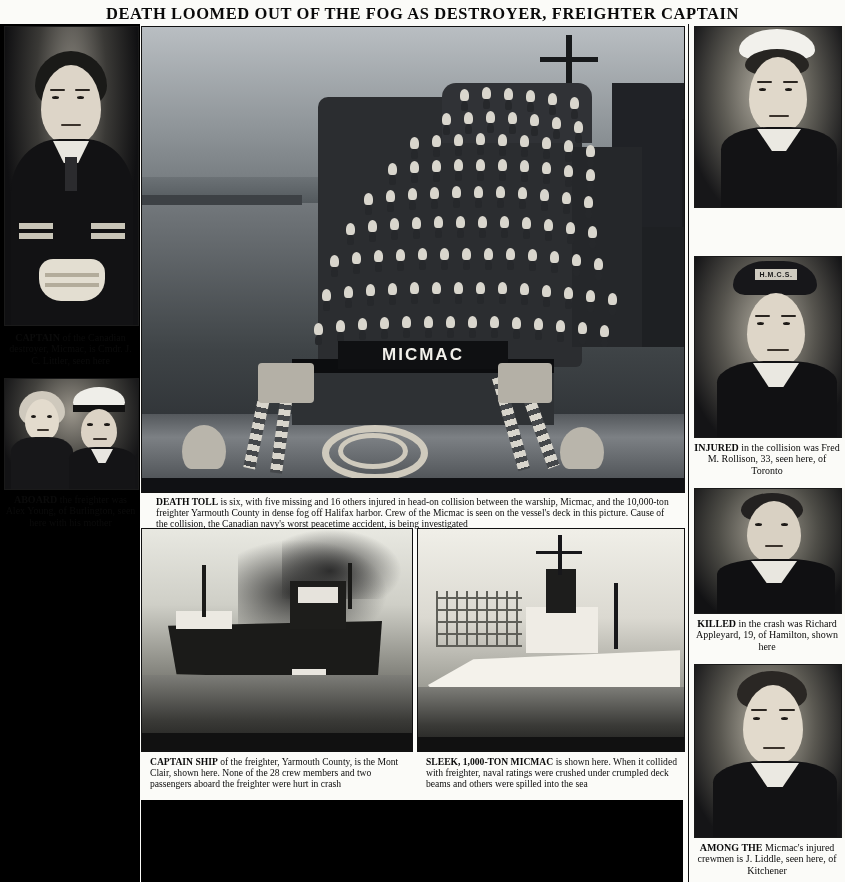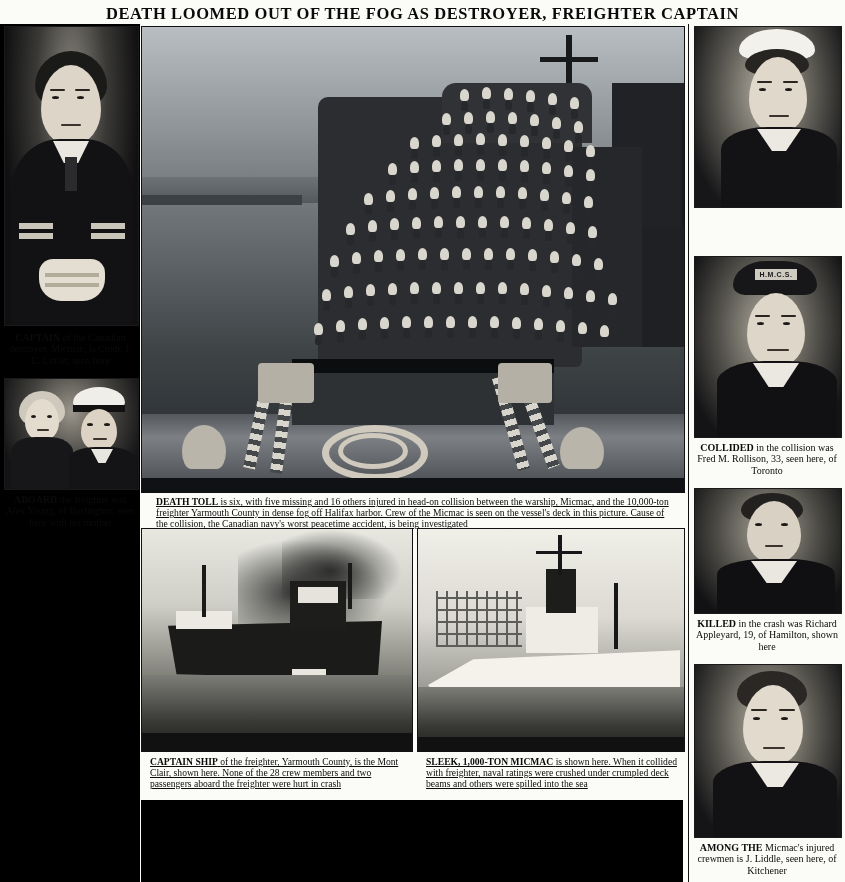--- a/index.html
+++ b/index.html
@@ -43,21 +43,21 @@
   }
   .cap {
     position: absolute;
     font-family: "Liberation Serif", serif;
     font-size: 10px;
     line-height: 11.4px;
     color: #0b0b0b;
     text-align: center;
   }
   .cap b { font-weight: bold; }
-  .cap.left-al { text-align: left; text-decoration: underline; }
+  .cap.left-al { text-align: left; }
 
   
   #left-col-bg {
     position: absolute;
     left: 0; top: 24px;
     width: 140px;
     height: 858px;
     background: #000;
   }
 
@@ -400,20 +400,23 @@
     <div class="crew-dot" style="left:370px; top:290px;"></div>
     <div class="crew-dot" style="left:392px; top:291px;"></div>
     <div class="crew-dot" style="left:414px; top:293px;"></div>
     <div class="crew-dot" style="left:436px; top:295px;"></div>
     <div class="crew-dot" style="left:458px; top:298px;"></div>
 
     <div class="deck"></div>
     <div style="position:absolute; left:150px; top:332px; width:262px; height:14px; background:#0c0d0f;"></div>
     <div style="position:absolute; left:150px; top:346px; width:262px; height:52px; background:#2e3134;"></div>
 
+    <div id="micmac-plate">
+      <span>MICMAC</span>
+    </div>
 
     <div class="chain" style="left:120px; top:352px; height:90px; transform:rotate(12deg);"></div>
     <div class="chain" style="left:140px; top:360px; height:86px; transform:rotate(8deg);"></div>
     <div class="chain" style="left:350px; top:352px; height:96px; transform:rotate(-16deg);"></div>
     <div class="chain" style="left:372px; top:348px; height:100px; transform:rotate(-20deg);"></div>
 
     <div class="rope" style="left:180px; top:398px; width:92px; height:42px;"></div>
     <div class="rope" style="left:196px; top:406px; width:60px; height:26px; border-width:5px;"></div>
 
     <div class="bollard" style="left:40px; top:398px; width:44px; height:44px;"></div>
@@ -493,21 +496,21 @@
     <div class="face" style="left:52px; top:36px; width:58px; height:74px; background:#ded6c8;"></div>
     <div class="brow" style="left:60px; top:58px; width:15px;"></div>
     <div class="brow" style="left:86px; top:58px; width:15px;"></div>
     <div class="eye" style="left:62px; top:65px;"></div>
     <div class="eye" style="left:88px; top:65px;"></div>
     <div class="mouth" style="left:72px; top:92px; width:22px;"></div>
     <div class="torso" style="left:22px; top:104px; width:120px; height:76px; background:#111113;"></div>
     <div class="collar" style="left:58px; top:106px; width:46px; height:24px; clip-path:polygon(0 0,100% 0,66% 100%,34% 100%); background:#eae8e1;"></div>
   </div>
   <div class="cap" style="left:694px; top:442px; width:146px;">
-    <b>COLLIDED</b>
+    <b>INJURED</b>
     <span>in the collision was Fred M. Rollison, 33, seen here, of Toronto</span>
   </div>
 
   <div class="photo bw-frame" style="left:694px; top:488px; width:146px; height:124px; background:#1f1f1e;">
     <div style="position:absolute; inset:0; background:radial-gradient(ellipse at 50% 34%, #a9a498 0%, #4e4d47 48%, #121214 86%);"></div>
     <div class="hair" style="left:46px; top:4px; width:62px; height:28px; background:#232120;"></div>
     <div class="face" style="left:52px; top:12px; width:54px; height:62px; background:#d9d1c3;"></div>
     <div class="eye" style="left:60px; top:34px;"></div>
     <div class="eye" style="left:86px; top:34px;"></div>
     <div class="mouth" style="left:70px; top:56px; width:18px;"></div>

